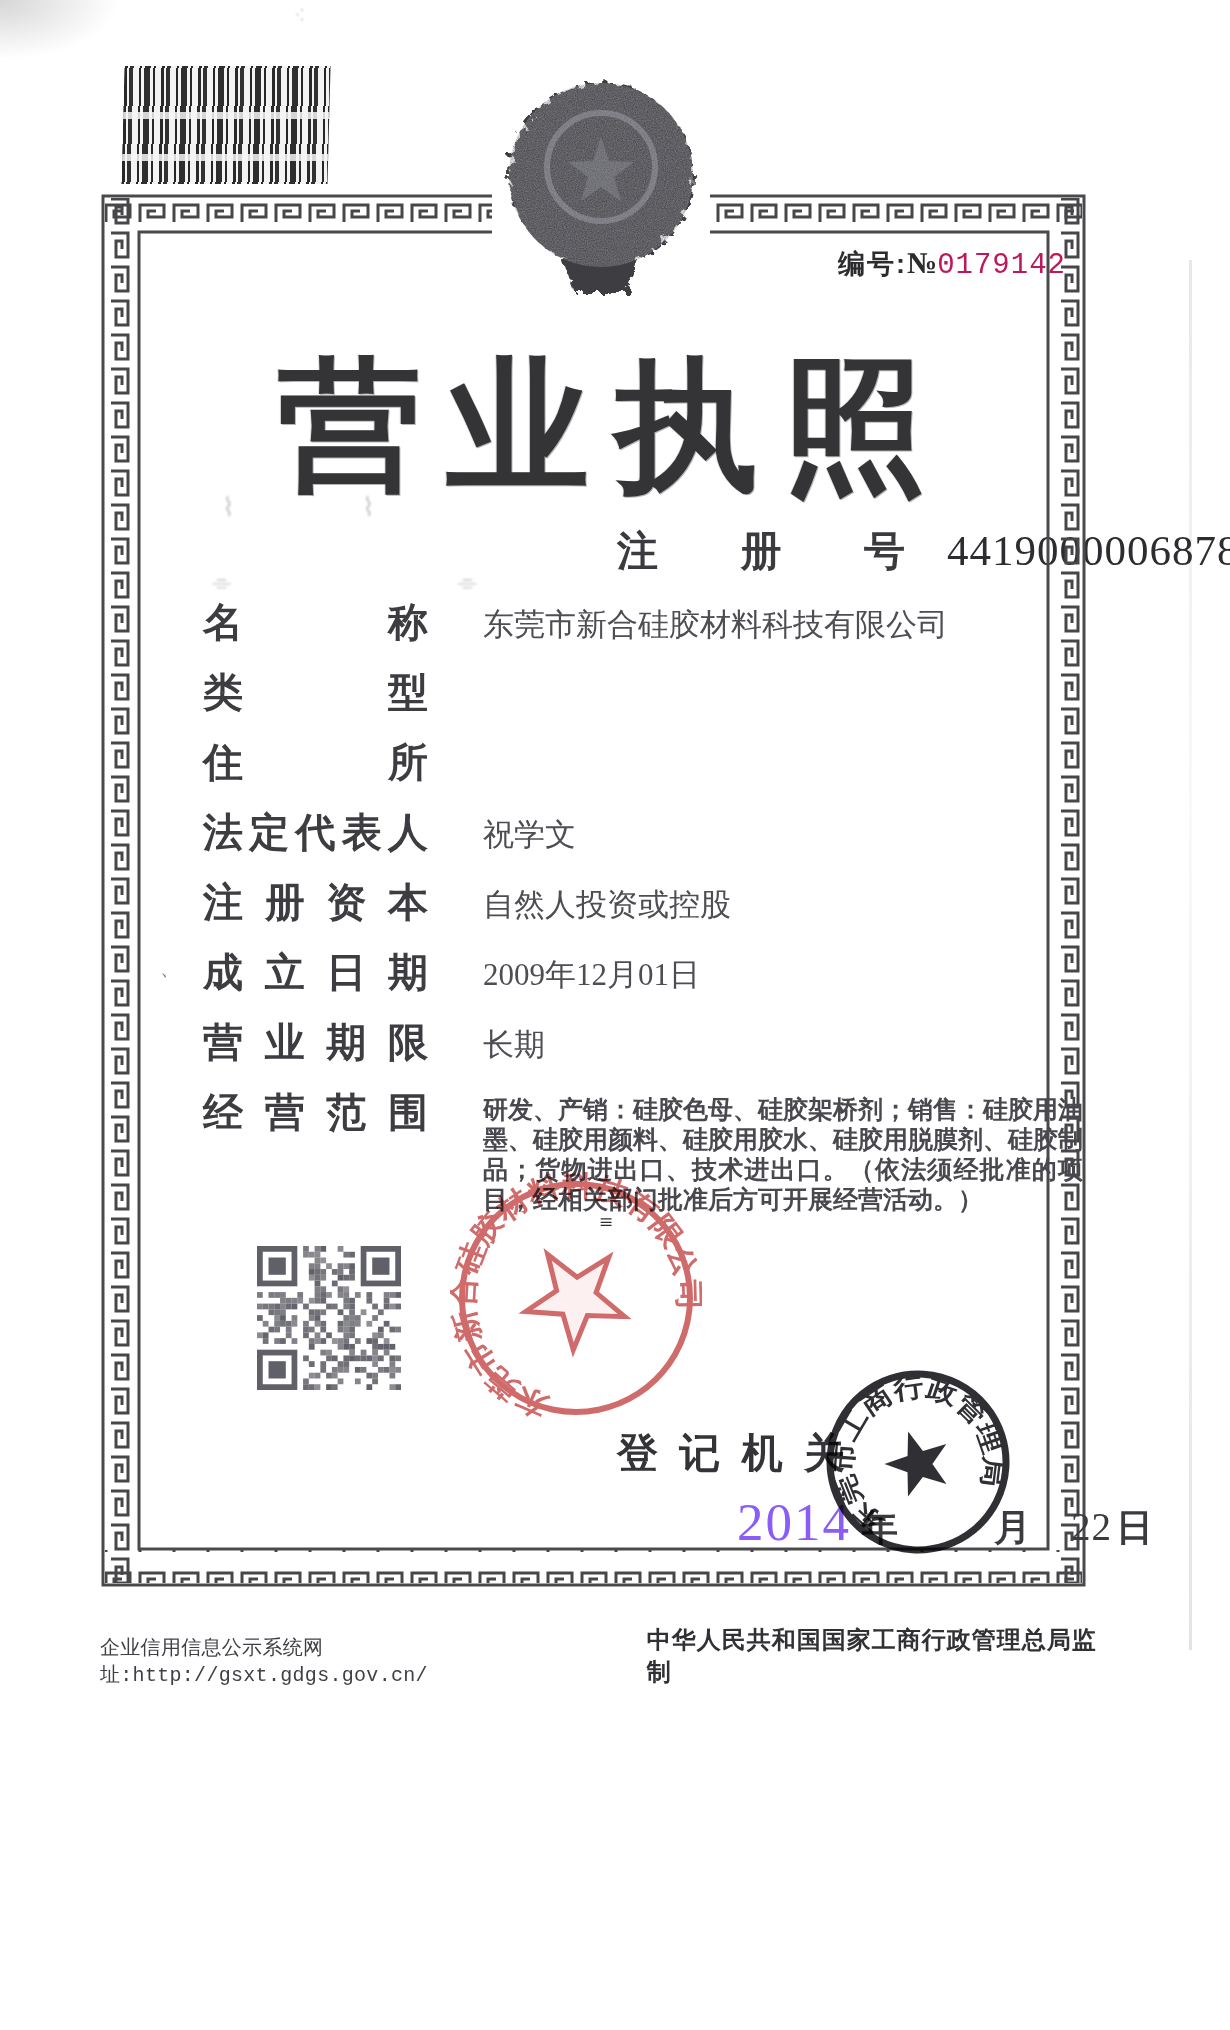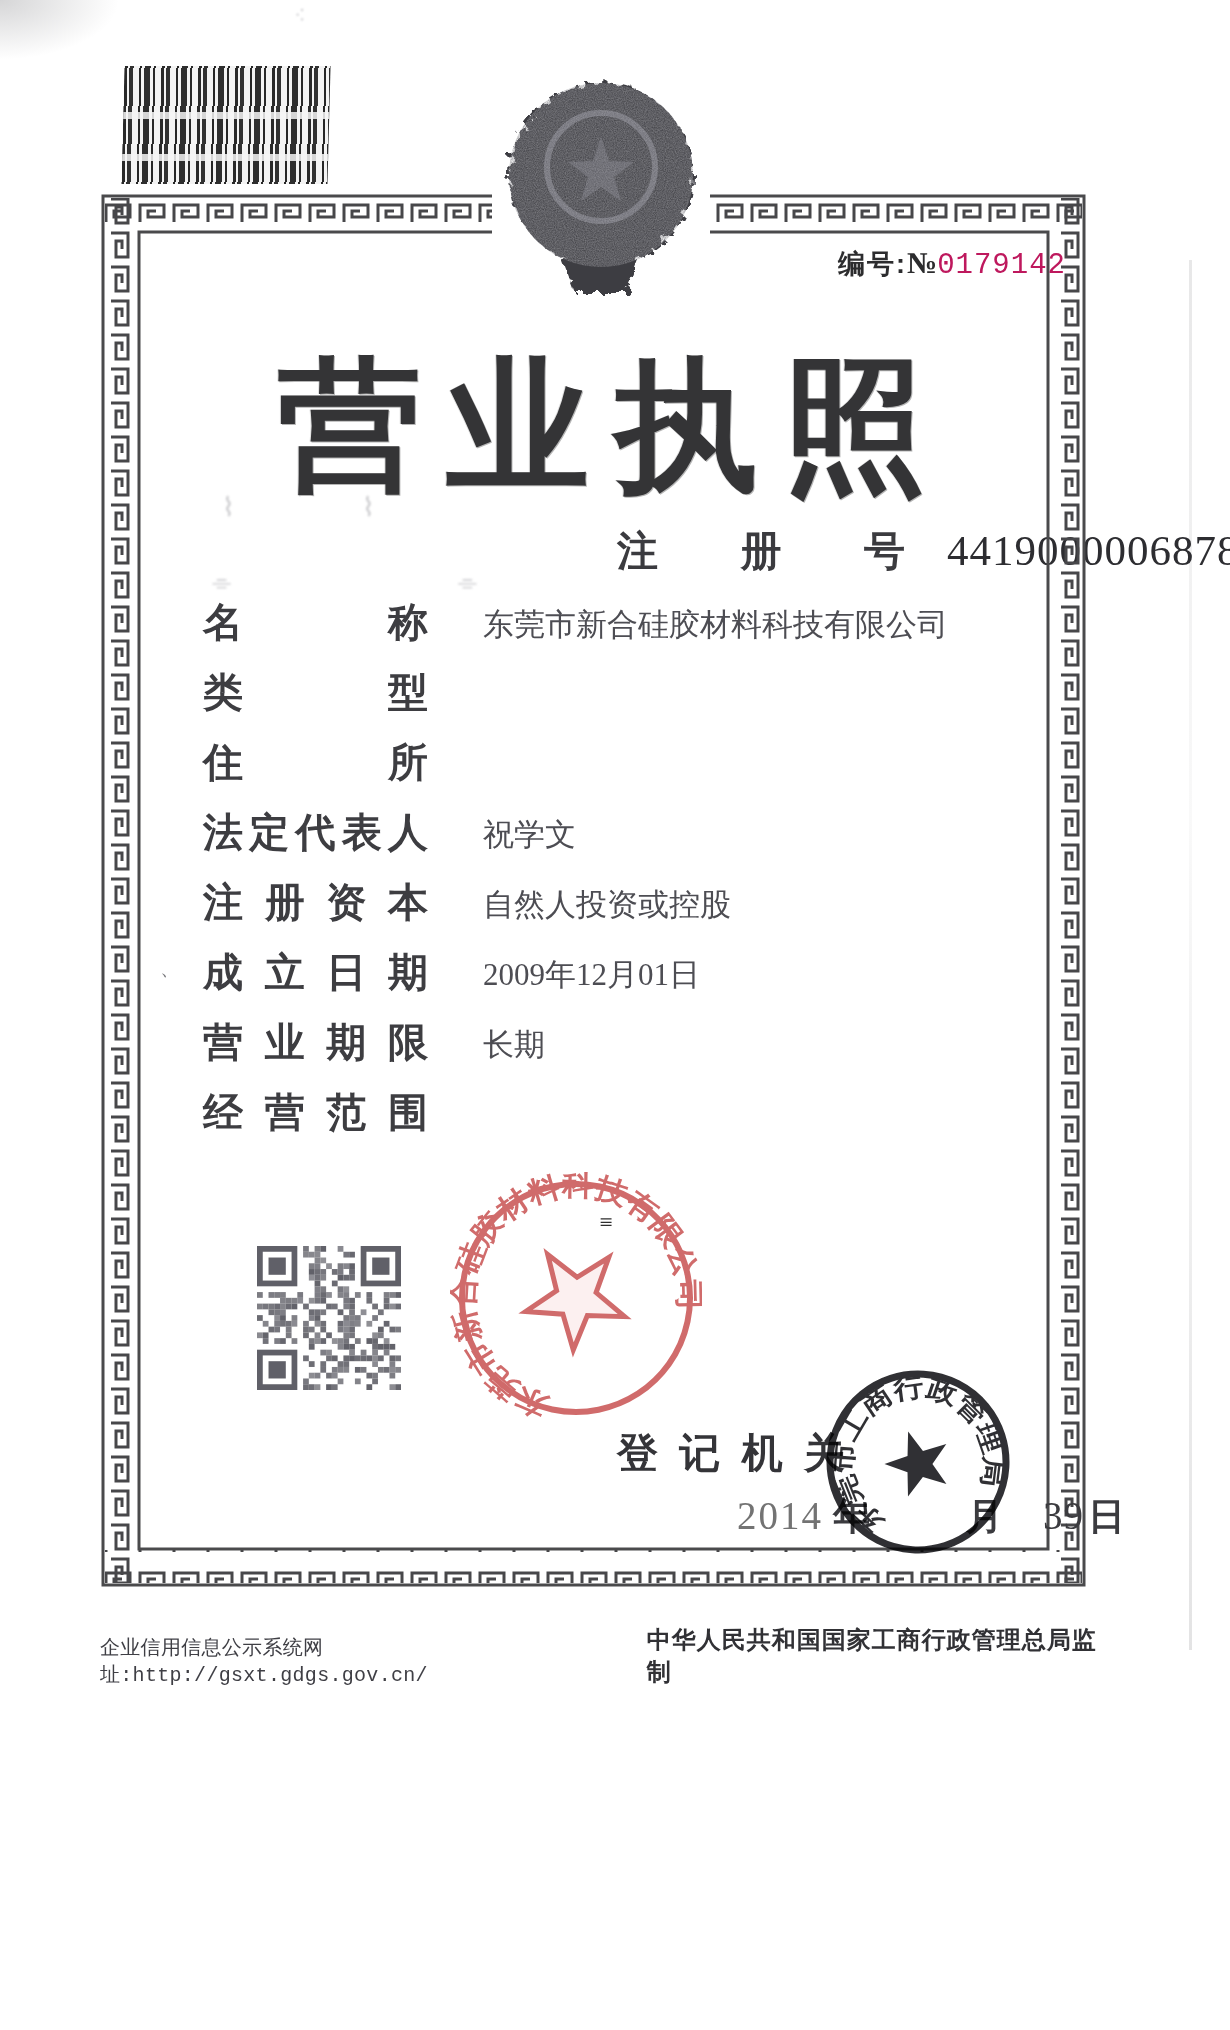--- a/index.html
+++ b/index.html
@@ -52,21 +52,21 @@
 
   .red-seal{position:absolute;left:450px;top:1172px;width:252px;height:252px;z-index:4;opacity:.82;
             mix-blend-mode:multiply;}
   .black-seal{position:absolute;left:822px;top:1366px;width:192px;height:192px;z-index:4;opacity:.92;
             mix-blend-mode:multiply;}
 
   .registrar{position:absolute;left:617px;top:1426px;width:228px;display:flex;justify-content:space-between;
              font-size:41px;font-weight:700;font-family:"Liberation Sans",sans-serif;color:#343438;z-index:2;}
 
   .date-row{position:absolute;left:737px;top:1492px;display:flex;align-items:baseline;z-index:2;color:#3b3b3f;}
-  .date-row .n{font-size:39px;letter-spacing:2px;color:#737373;}
+  .date-row .n{font-size:53px;letter-spacing:2px;color:#8b5cf6;}
   .date-row .u{font-size:37px;font-weight:700;font-family:"Liberation Sans",sans-serif;}
   .date-row .u.year{margin-left:10px;margin-right:96px;}
   .date-row .u.month{margin-right:40px;}
   .date-row .day{font-size:39px;letter-spacing:1px;}
   .date-row .u.day-u{margin-left:4px;}
 
   .footer{position:absolute;left:100px;top:1600px;width:1018px;display:flex;justify-content:space-between;
           align-items:flex-end;z-index:2;}
   .footer-left{font-family:"Liberation Mono",monospace;font-size:20px;color:#3f3f45;letter-spacing:.3px;}
   .footer-right{font-size:24px;font-weight:700;color:#313135;letter-spacing:1px;margin-top:24px;}
@@ -213,20 +213,21 @@
         </div>
         <div class="field-value">长期</div>
       </div>
       <div class="field-row">
         <div class="field-label">
           <span>经</span>
           <span>营</span>
           <span>范</span>
           <span>围</span>
         </div>
+        <div class="field-value">研发、产销：硅胶色母、硅胶架桥剂；销售：硅胶用油墨、硅胶用颜料、硅胶用胶水、硅胶用脱膜剂、硅胶制品；货物进出口、技术进出口。（依法须经批准的项目，经相关部门批准后方可开展经营活动。）</div>
       </div>
     </div>
 
   <div class="qr"><svg width="144" height="144" viewBox="0 0 144 144">
         <rect x="46.08" y="0" width="5.76" height="5.76" fill="#4b4b54" opacity="0.8573761306038946"></rect>
         <rect x="57.599999999999994" y="0" width="5.76" height="5.76" fill="#4b4b54" opacity="0.8128671913933321"></rect>
         <rect x="63.36" y="0" width="5.76" height="5.76" fill="#4b4b54" opacity="0.9927621643025251"></rect>
         <rect x="80.64" y="0" width="5.76" height="5.76" fill="#4b4b54" opacity="0.7321261763722292"></rect>
         <rect x="46.08" y="5.76" width="5.76" height="5.76" fill="#4b4b54" opacity="0.7736166015610175"></rect>
         <rect x="51.839999999999996" y="5.76" width="5.76" height="5.76" fill="#4b4b54" opacity="0.7564822393732528"></rect>
@@ -457,21 +458,21 @@
       <span>登</span>
       <span>记</span>
       <span>机</span>
       <span>关</span>
     </div>
 
   <div class="date-row">
     <span class="n">2014</span>
     <span class="u year">年</span>
     <span class="u month">月</span>
-    <span class="day">39</span>
+    <span class="day">22</span>
     <span class="u day-u">日</span>
   </div>
 
   <div class="black-seal">
     <svg width="192" height="192" viewBox="0 0 192 192">
       <g transform="rotate(-18 96 96)">
         <circle cx="96" cy="96" r="88" fill="none" stroke="#1e1e22" stroke-width="7"></circle>
         <path id="blackArc" d="M 49,143 A 66,66 0 1 1 143,143" fill="none"></path>
         <text fill="#1e1e22" font-size="26" font-weight="700" font-family="Liberation Sans, sans-serif">
           <textPath href="#blackArc" startOffset="2" textLength="300" lengthAdjust="spacingAndGlyphs">东莞市工商行政管理局</textPath>

